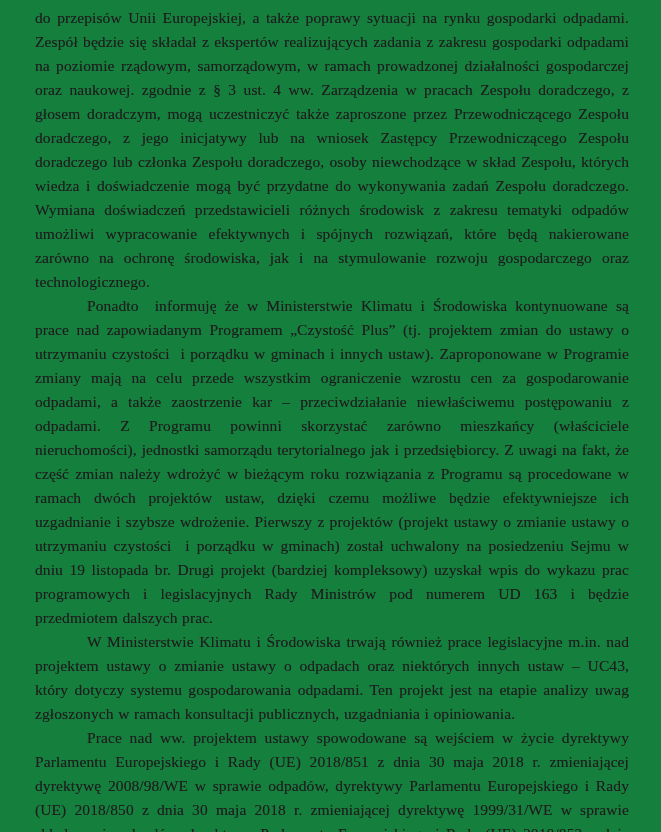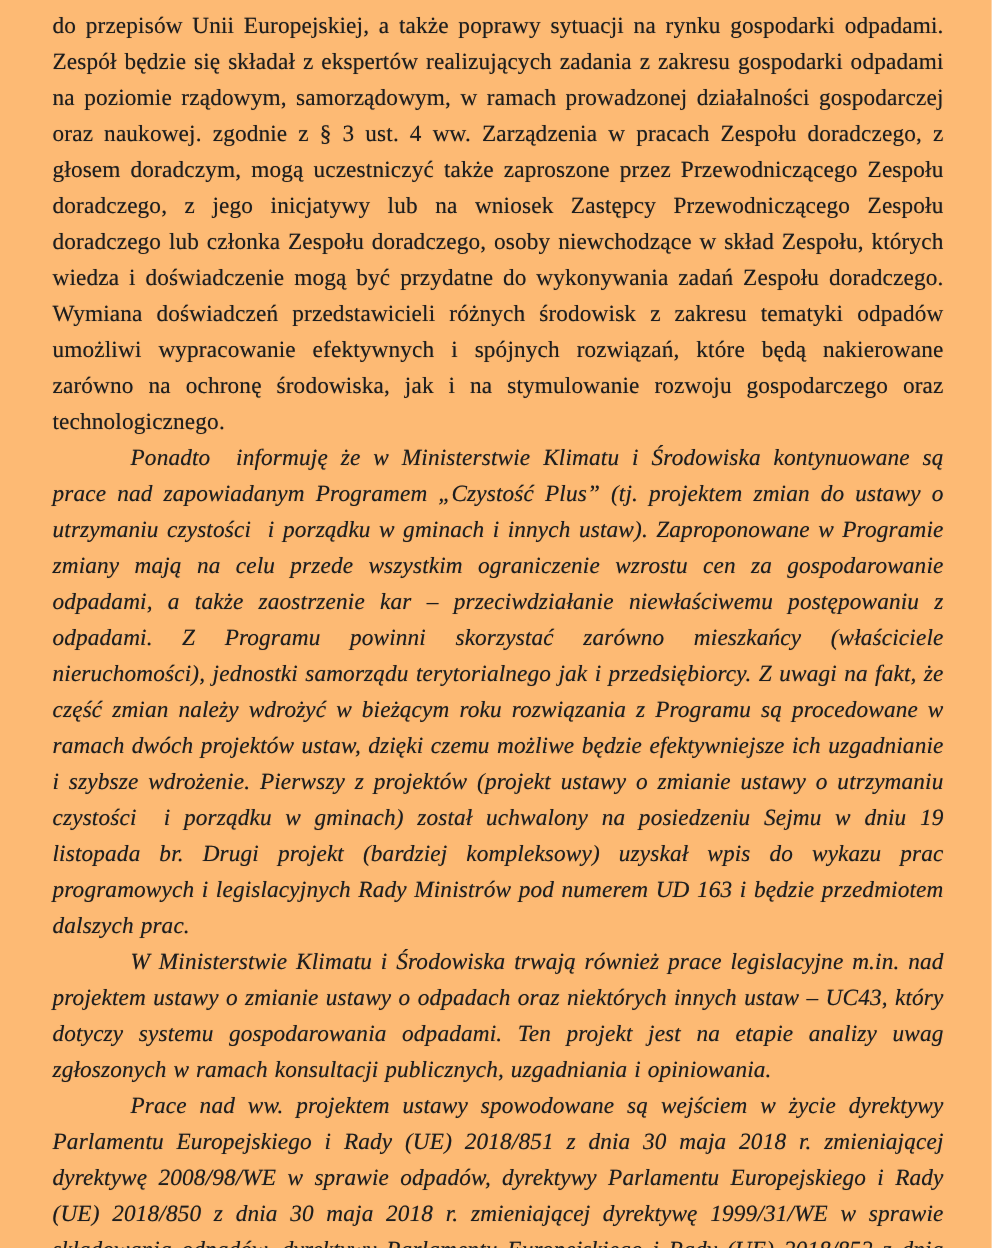--- a/index.html
+++ b/index.html
@@ -10,38 +10,37 @@
   body {
     width: 661px;
     height: 832px;
     overflow: hidden;
   }
   .page {
     box-sizing: border-box;
     width: 661px;
     height: 832px;
     padding: 6px 32px 0 35px;
-    background: #fdba74;
+    background: #15803d;
     font-family: "Liberation Serif", "DejaVu Serif", serif;
     font-size: 15.5px;
     line-height: 24px;
     color: #1d1d1d;
     text-align: justify;
     letter-spacing: 0.1px;
     word-spacing: 0.6px;
     
     text-shadow: 0 0 0.6px rgba(35, 35, 35, 0.55);
   }
   .page p {
     margin: 0;
     padding: 0;
   }
   .page p.indent {
     text-indent: 52px;
-    font-style: italic;
   }
   
   .page p.justify-last {
     text-align-last: justify;
   }
 </style>
 </head>
 <body>
 
 <div class="page">

